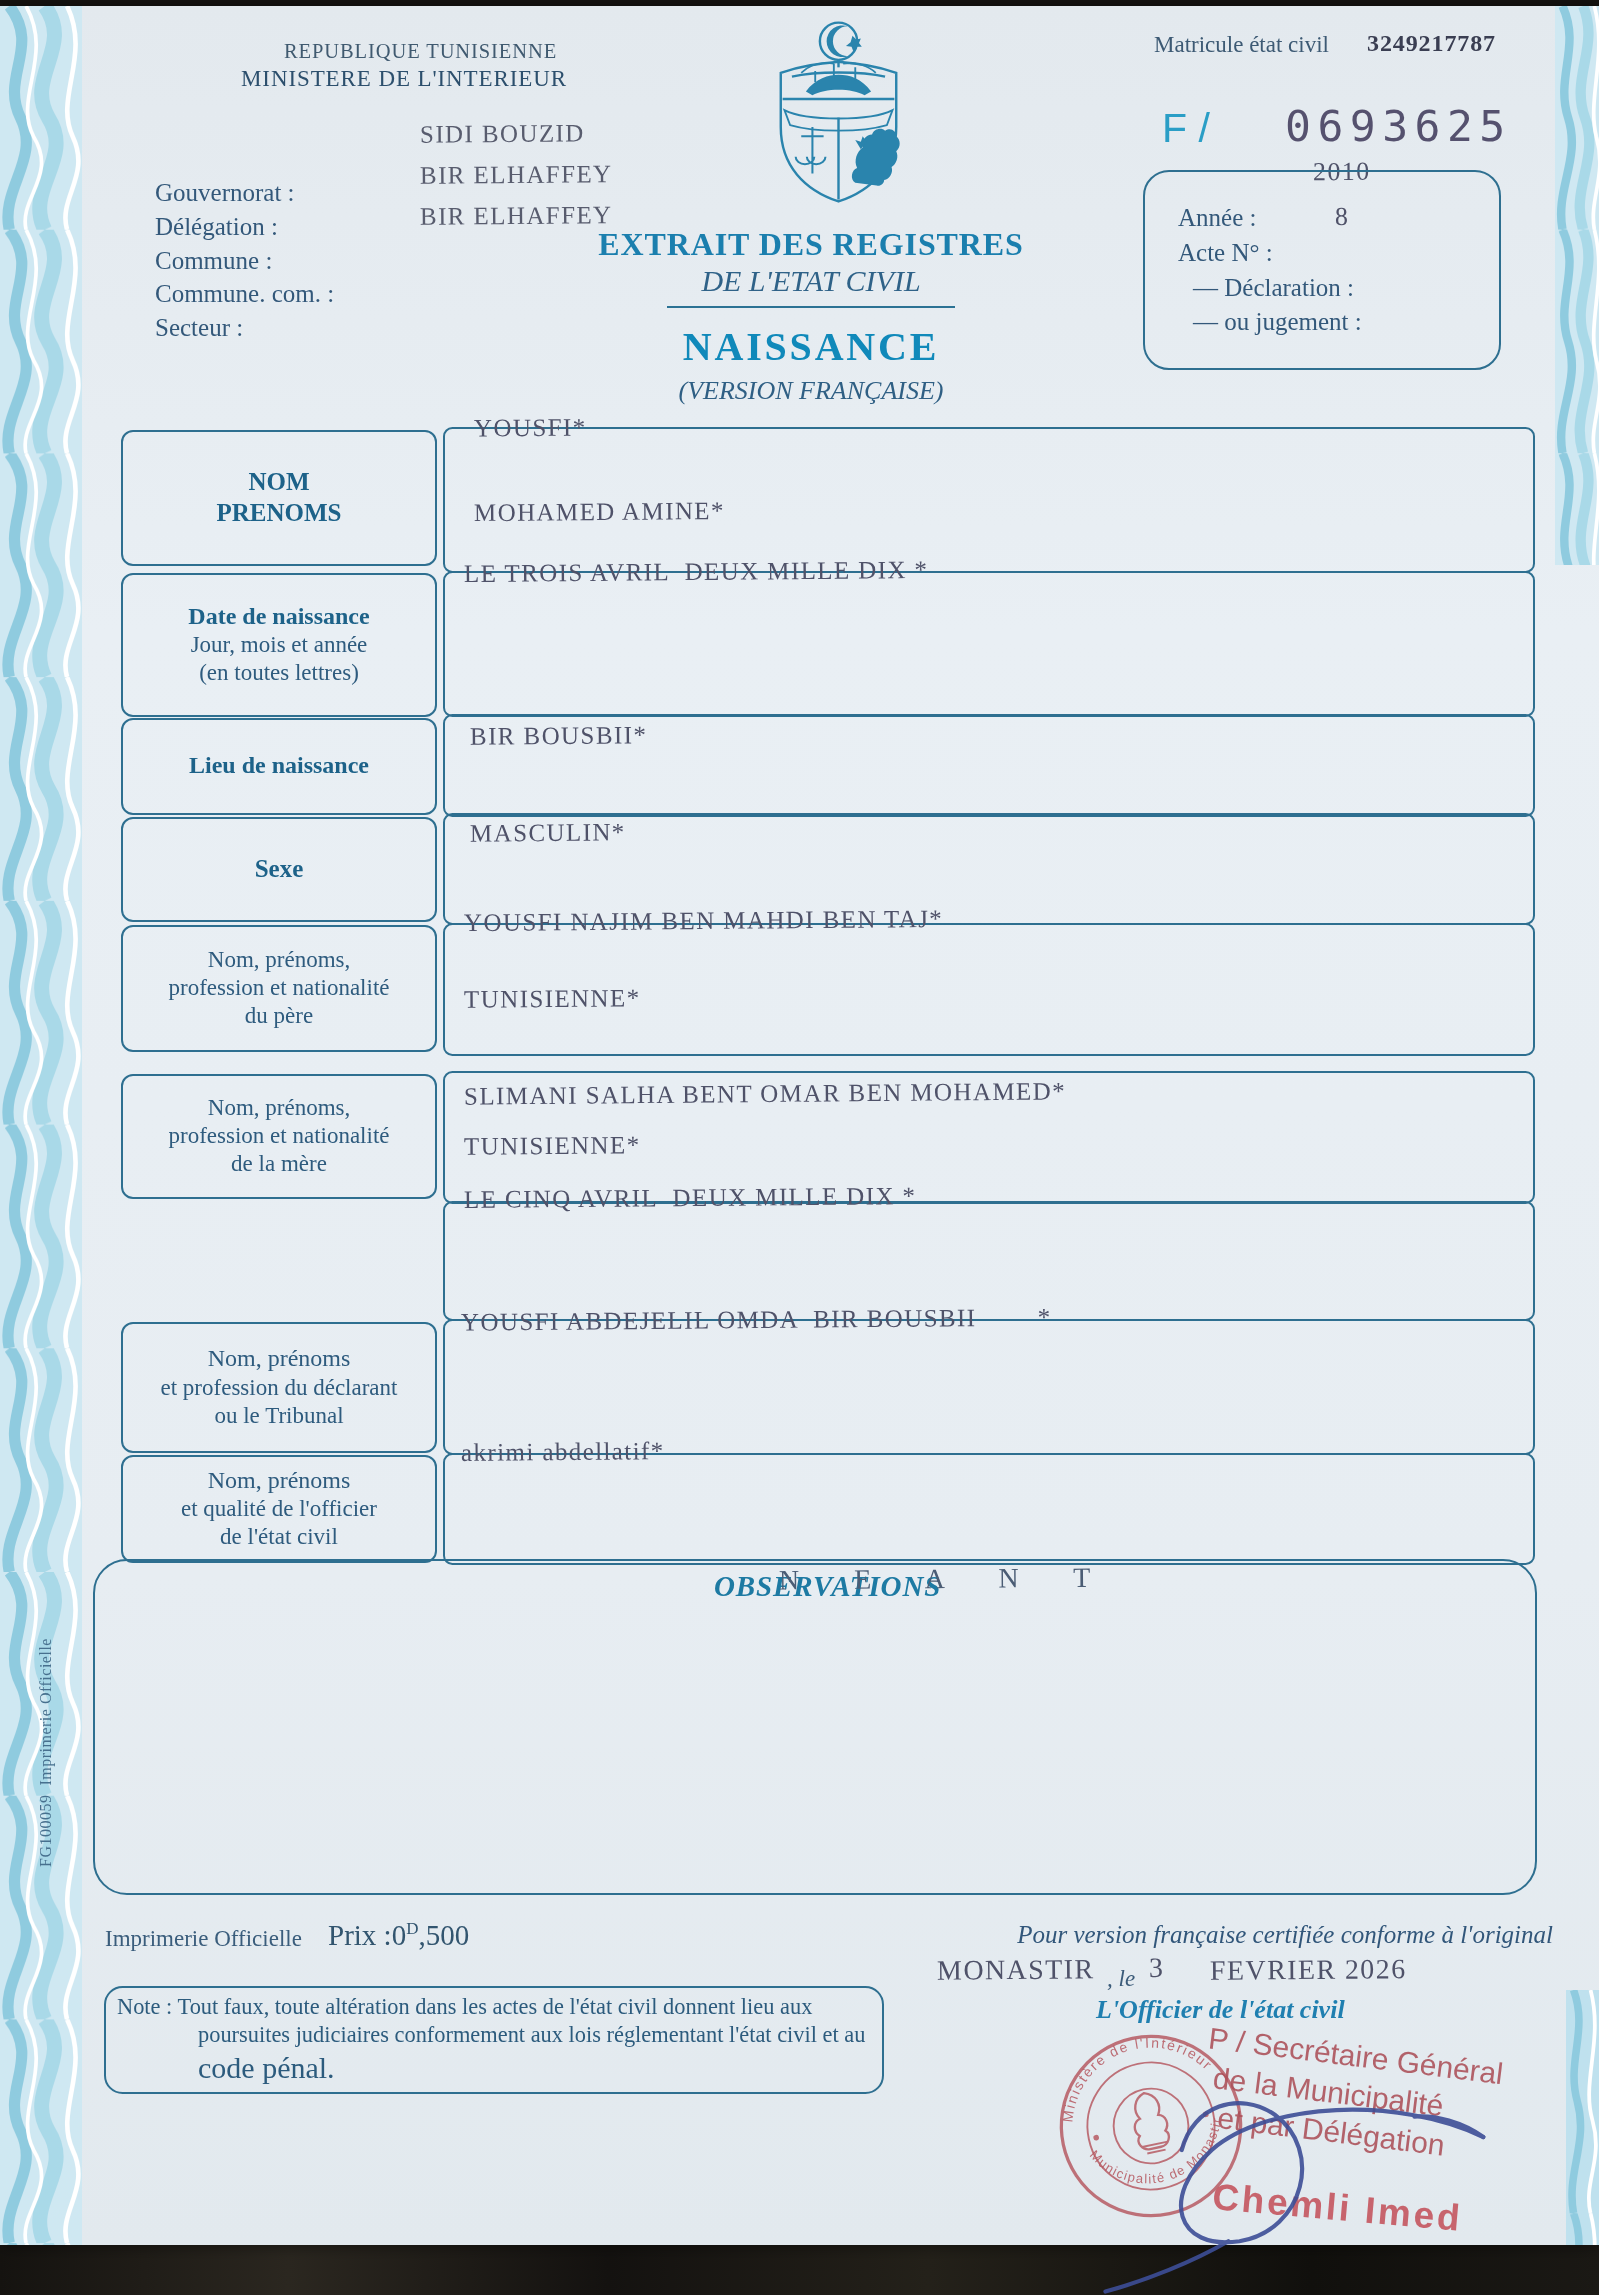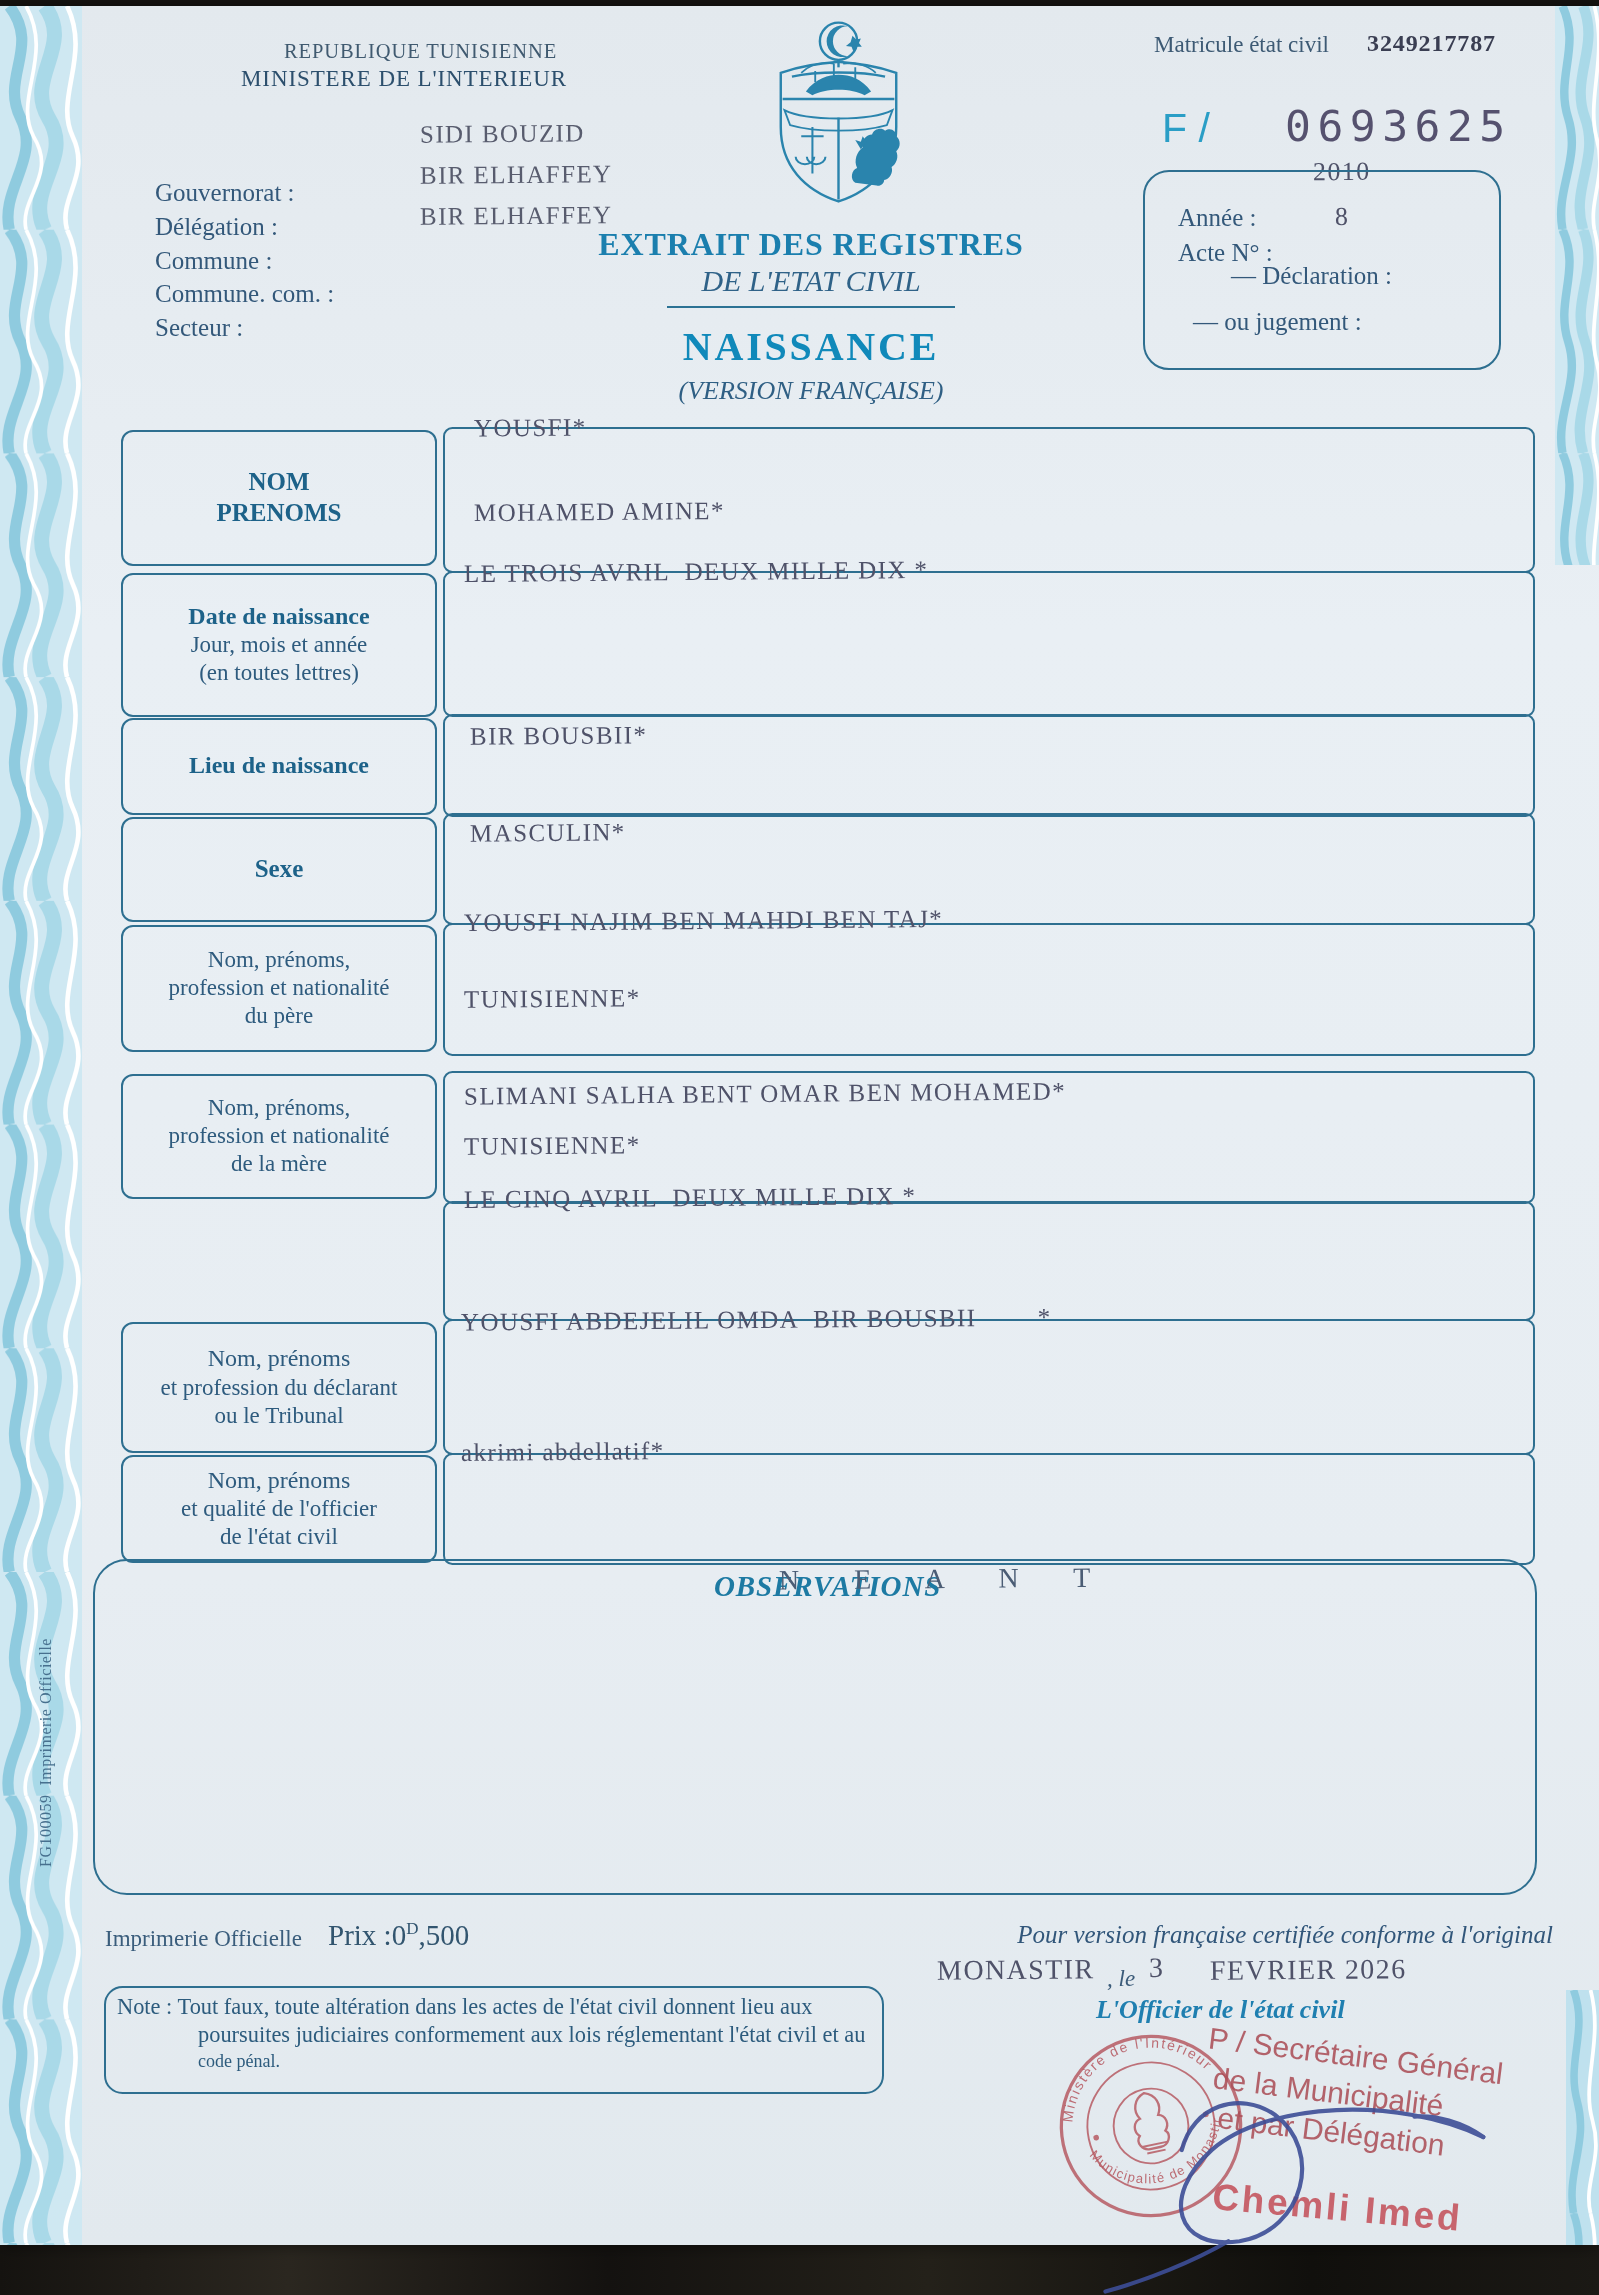--- a/index.html
+++ b/index.html
@@ -123,21 +123,21 @@
 
   <div class="abs" style="left:1162px;top:99px;font-size:41px;color:#2a9ec6;font-family:'Liberation Sans',sans-serif;">F /</div>
   <div class="abs" style="left:1285px;top:95px;font-size:43px;letter-spacing:6.5px;color:#55516e;font-family:'DejaVu Sans Mono',monospace;">0693625</div>
 
   <div class="abs typed" style="left:1313px;top:151px;font-size:26px;">2010</div>
 
   <div class="box" style="left:1143px;top:164px;width:354px;height:196px;border-radius:26px;border-width:2.3px;"></div>
   <div class="abs plabel" style="left:1178px;top:198px;">Année :</div>
   <div class="abs typed" style="left:1335px;top:196px;font-size:26px;">8</div>
   <div class="abs plabel" style="left:1178px;top:233px;">Acte N° :</div>
-  <div class="abs plabel" style="left:1193px;top:256px;margin-left:38px;">— Déclaration :</div>
+  <div class="abs plabel" style="left:1193px;top:268px;">— Déclaration :</div>
   <div class="abs plabel" style="left:1193px;top:302px;">— ou jugement :</div>
 
   <div class="box lblbox" style="left:121px;top:424px;width:312px;height:132px;">
     <div class="lbl-bold">NOM</div>
     <div class="lbl-bold">PRENOMS</div>
   </div>
   <div class="box lblbox" style="left:121px;top:567px;width:312px;height:140px;">
     <div class="lbl-bold" style="font-size:24px;">Date de naissance</div>
     <div class="lbl-reg">Jour, mois et année</div>
     <div class="lbl-reg">(en toutes lettres)</div>
@@ -201,21 +201,21 @@
 
   <div class="abs" style="left:951px;top:1915px;width:602px;text-align:right;font-size:25px;font-style:italic;color:#31567a;">Pour version française certifiée conforme à l'original</div>
   <div class="abs typed" style="left:937px;top:1948px;font-size:28px;">MONASTIR</div>
   <div class="abs" style="left:1107px;top:1960px;font-size:23px;font-style:italic;color:#3b5b79;">, le</div>
   <div class="abs typed" style="left:1149px;top:1946px;font-size:28px;">3</div>
   <div class="abs typed" style="left:1210px;top:1948px;font-size:28px;">FEVRIER 2026</div>
 
   <div class="box" style="left:104px;top:1980px;width:776px;height:104px;border-radius:18.6px;border-width:2.3px;"></div>
   <div class="abs" style="left:117px;top:1988px;font-size:22.4px;color:#2c5b7d;">Note : Tout faux, toute altération dans les actes de l'état civil donnent lieu aux</div>
   <div class="abs" style="left:198px;top:2016px;font-size:22.4px;color:#2c5b7d;">poursuites judiciaires conformement aux lois réglementant l'état civil et au</div>
-  <div class="abs" style="left:198px;top:2045px;font-size:18px;color:#2c5b7d;">code pénal.</div>
+  <div class="abs" style="left:198px;top:2045px;font-size:30px;color:#2c5b7d;">code pénal.</div>
 
   <div class="abs" style="left:1096px;top:1989px;font-size:26px;font-weight:bold;font-style:italic;color:#1f7fb0;">L'Officier de l'état civil</div>
 
   <svg class="abs" style="left:1052px;top:2021px;transform:rotate(-12deg);" width="198" height="198" viewBox="0 0 212 212">
     <g stroke="#b5565e" fill="none" opacity="0.82">
       <circle cx="106" cy="106" r="96" stroke-width="3.5"></circle>
       <circle cx="106" cy="106" r="68" stroke-width="2"></circle>
       <circle cx="106" cy="106" r="40" stroke-width="2"></circle>
       <path d="M106,70 c12,4 16,16 10,26 c8,2 10,12 4,18 c6,6 0,16 -8,16 l-12,0 c-8,0 -14,-10 -8,-16 c-6,-6 -4,-16 4,-18 c-6,-10 -2,-22 10,-26 z" stroke-width="2.5"></path>
       <path d="M92,126 l28,0 M96,134 l20,0" stroke-width="2"></path>

